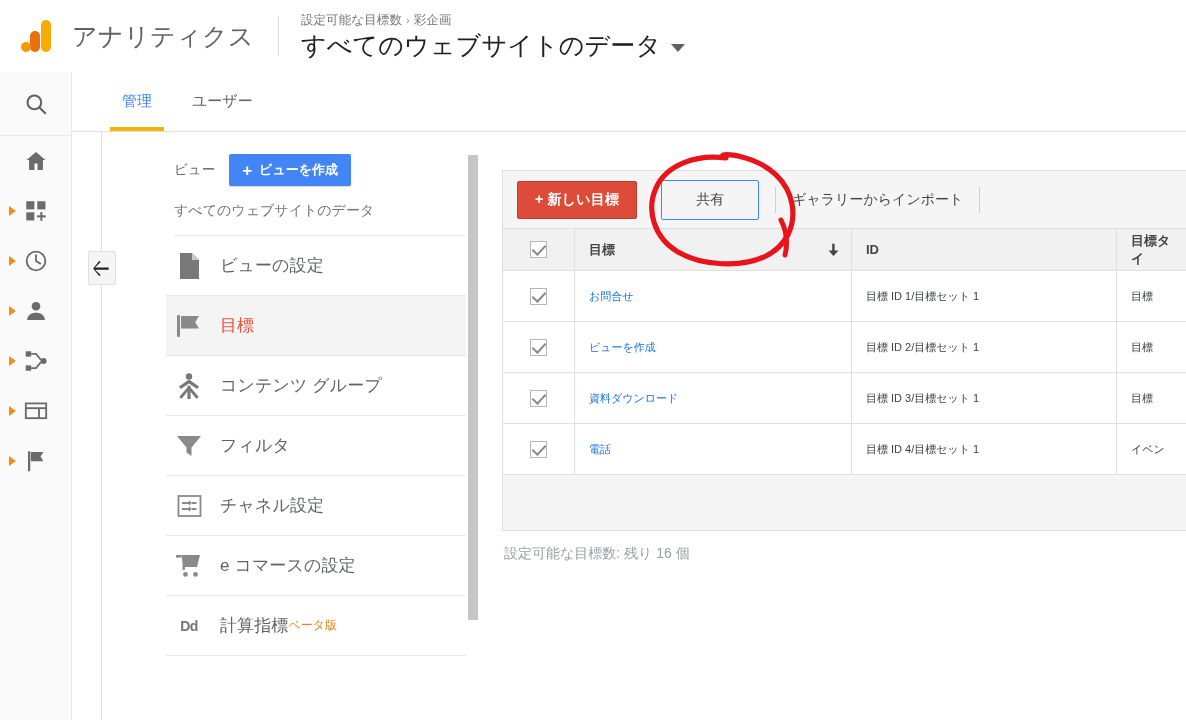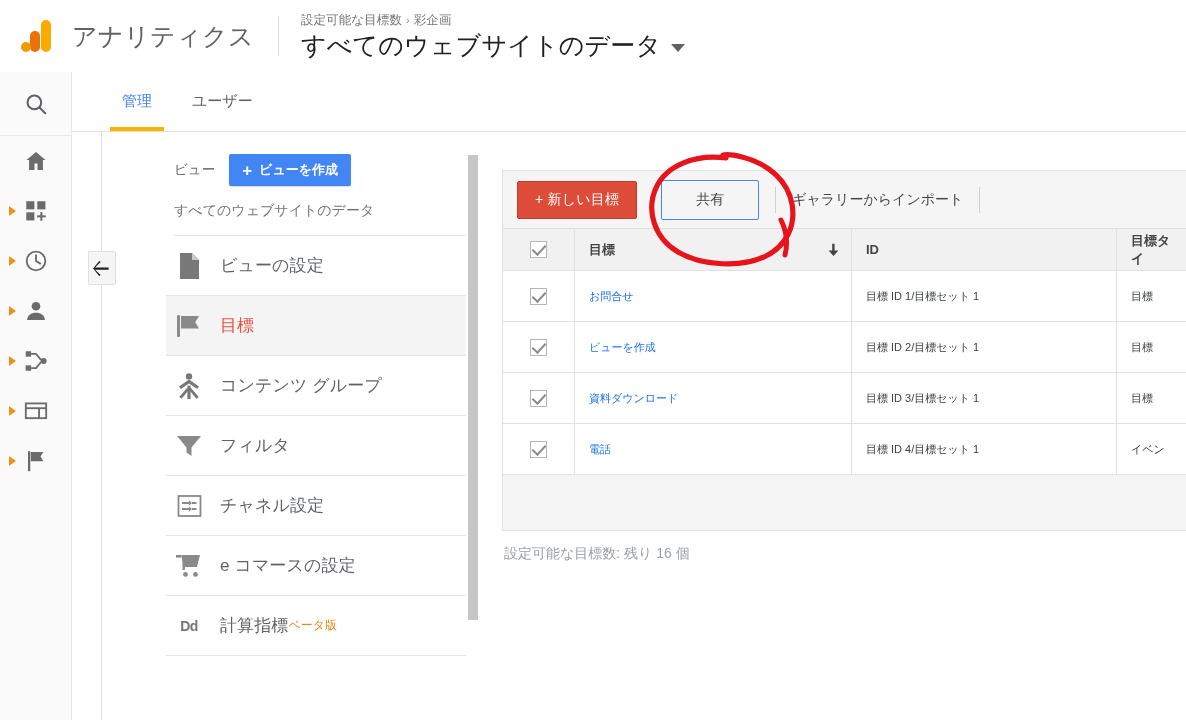--- a/index.html
+++ b/index.html
@@ -125,21 +125,21 @@
   .vscroll .thumb { position: absolute; top: 5px; left: 0; width: 10px; height: 465px; background: #c6c6c6; }
 
   
   .rightpanel { position: absolute; left: 430px; top: 38px; width: 690px; }
   .toolbar {
     display: flex; align-items: center; height: 58px;
     background: #f5f5f5; border: 1px solid #e0e0e0; border-bottom: none;
     padding-left: 14px; position: relative;
   }
   .btn-newgoal {
-    background: #dd4b39; color: #fff; font-size: 14px; font-weight: normal;
+    background: #dd4b39; color: #fff; font-size: 14px; font-weight: bold;
     border: 1px solid #c13b2a; border-radius: 2px; padding: 9px 17px; cursor: pointer;
     letter-spacing: .2px;
   }
   .btn-share {
     margin-left: 24px; background: #f5f5f5; border: 1px solid #4285f4;
     border-radius: 2px; padding: 10px 34px; font-size: 14px; color: #444; cursor: pointer;
   }
   .tb-sep { width: 1px; height: 26px; background: #d0d0d0; margin: 0 16px; }
   .tb-link { font-size: 14px; color: #444; cursor: pointer; }
 

